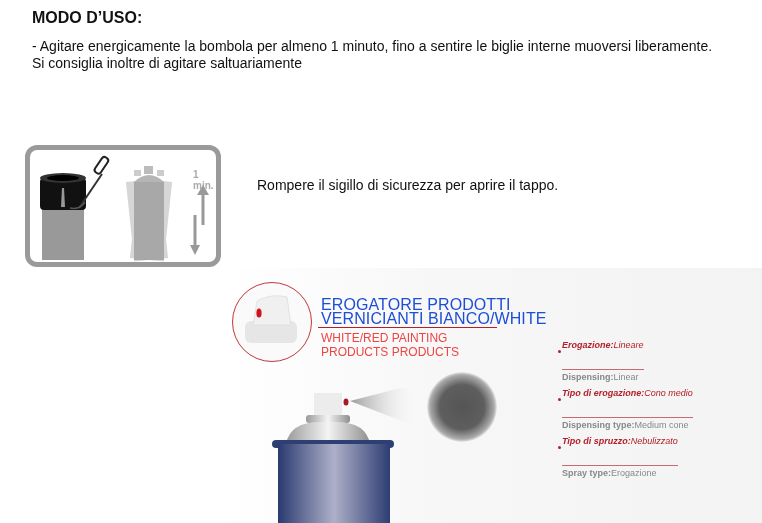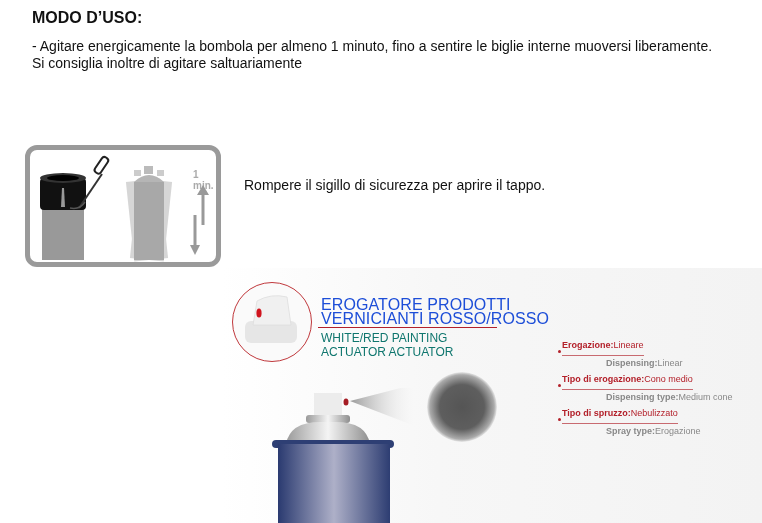--- a/index.html
+++ b/index.html
@@ -2,32 +2,32 @@
 <html><head>
 <meta charset="utf-8">
 <style>
   html, body { margin:0; padding:0; }
   body { width:762px; height:523px; background:#ffffff; position:relative; overflow:hidden;
          font-family:"Liberation Sans", sans-serif; color:#111; }
   .heading { position:absolute; left:32px; top:9px; font-size:16px; font-weight:bold; }
   .instr { position:absolute; left:20px; top:26px; font-size:14px; line-height:17px; margin:12px; padding:0; list-style:none; }
   .instr li { white-space:nowrap; }
   .pictobox { position:absolute; left:25px; top:145px; width:196px; height:122px; border:5px solid #9a9a9a; border-radius:12px; box-sizing:border-box; background:#fff; }
-  .caption { position:absolute; left:244px; top:177px; font-size:14px; }
+  .caption { position:absolute; left:257px; top:177px; font-size:14px; }
   .panel { position:absolute; left:222px; top:268px; width:540px; height:255px;
            background:linear-gradient(90deg,#ffffff 0%,#f7f7f7 40%,#f3f3f3 100%); }
   .circle { position:absolute; left:232px; top:282px; width:80px; height:80px; border:1.5px solid #c0383c; border-radius:50%; background:#fafafa; box-sizing:border-box; }
   .act-title { position:absolute; left:321px; top:298px; font-size:16px; line-height:14px; color:#1d4ed8; font-weight:normal; letter-spacing:0.1px; }
   .act-rule { position:absolute; left:318px; top:327px; width:179px; height:1px; background:#b3202a; }
-  .act-sub { position:absolute; left:321px; top:331px; font-size:12px; line-height:14px; color:#0f766e; }
+  .act-sub { position:absolute; left:321px; top:331px; font-size:12px; line-height:14px; color:#ef4444; }
   .specs { position:absolute; left:562px; top:340px; font-size:9px; }
   .spec { position:relative; margin-bottom:6px; }
-  .spec .it { color:#b3202a; font-weight:bold; padding-bottom:5px; border-bottom:1px solid #c86a70; display:inline-block; }
+  .spec .it { color:#b3202a; font-weight:bold; padding-bottom:19px; border-bottom:1px solid #c86a70; display:inline-block;font-style:italic; }
   .spec .it .v { font-weight:normal; }
-  .spec .en { color:#888; font-weight:bold; margin-top:2px;margin-left:44px; }
+  .spec .en { color:#888; font-weight:bold; margin-top:2px; }
   .spec .en .v { font-weight:normal; }
   .spec .dot { position:absolute; left:-4px; top:10px; width:3px; height:3px; background:#b3202a; border-radius:50%; }
   .blur { position:absolute; left:427px; top:372px; width:70px; height:70px; border-radius:50%;
           background:radial-gradient(circle,#555 0%,#5e5e5e 45%,rgba(120,120,120,0.6) 65%,rgba(255,255,255,0) 72%); }
 </style>
 </head>
 <body>
 
 <div class="heading">MODO D’USO:</div>
 
@@ -76,26 +76,26 @@
 <div class="circle">
   <svg width="77" height="77" viewBox="0 0 77 77">
     <rect x="12" y="38" width="52" height="22" rx="6" fill="#e6e6e6"></rect>
     <path d="M20 42 L24 18 Q38 10 54 14 L58 42 Z" fill="#f0f0f0" stroke="#ddd" stroke-width="0.8"></path>
     <ellipse cx="26" cy="30" rx="2.6" ry="4.5" fill="#d0141e"></ellipse>
   </svg>
 </div>
 
 <div class="act-title">
   <div>EROGATORE PRODOTTI</div>
-  <div>VERNICIANTI ROSSO/ROSSO</div>
+  <div>VERNICIANTI BIANCO/WHITE</div>
 </div>
 <div class="act-rule"></div>
 <div class="act-sub">
   <div>WHITE/RED PAINTING</div>
-  <div>ACTUATOR ACTUATOR</div>
+  <div>PRODUCTS PRODUCTS</div>
 </div>
 
 <div class="specs">
   <div class="spec">
     <span class="dot"></span>
     <div class="it"><span>Erogazione:</span><span class="v">Lineare</span></div>
     <div class="en"><span>Dispensing:</span><span class="v">Linear</span></div>
   </div>
   <div class="spec">
     <span class="dot"></span>

